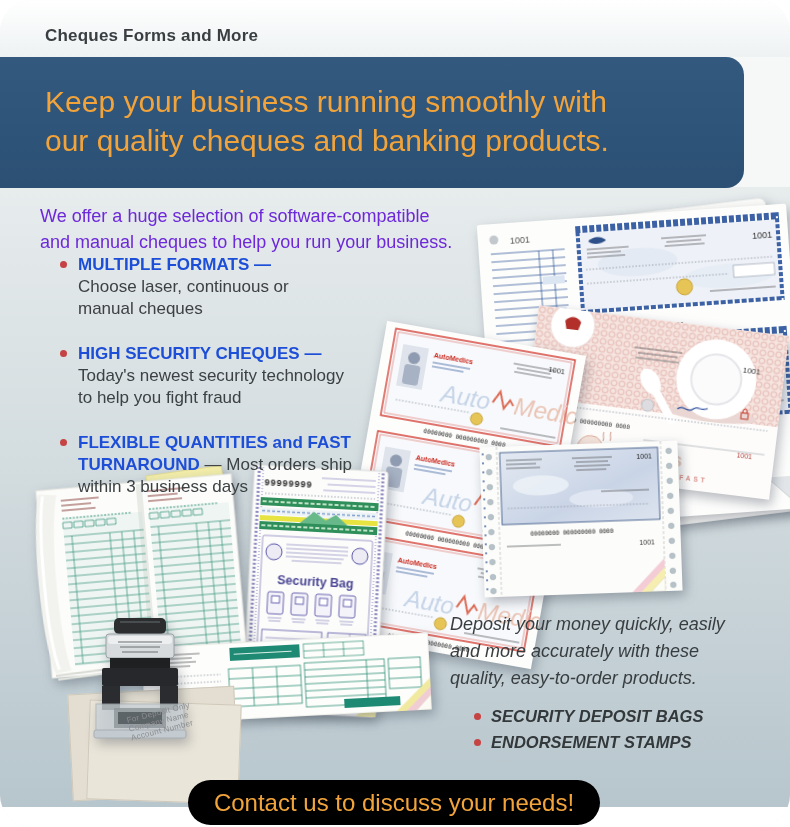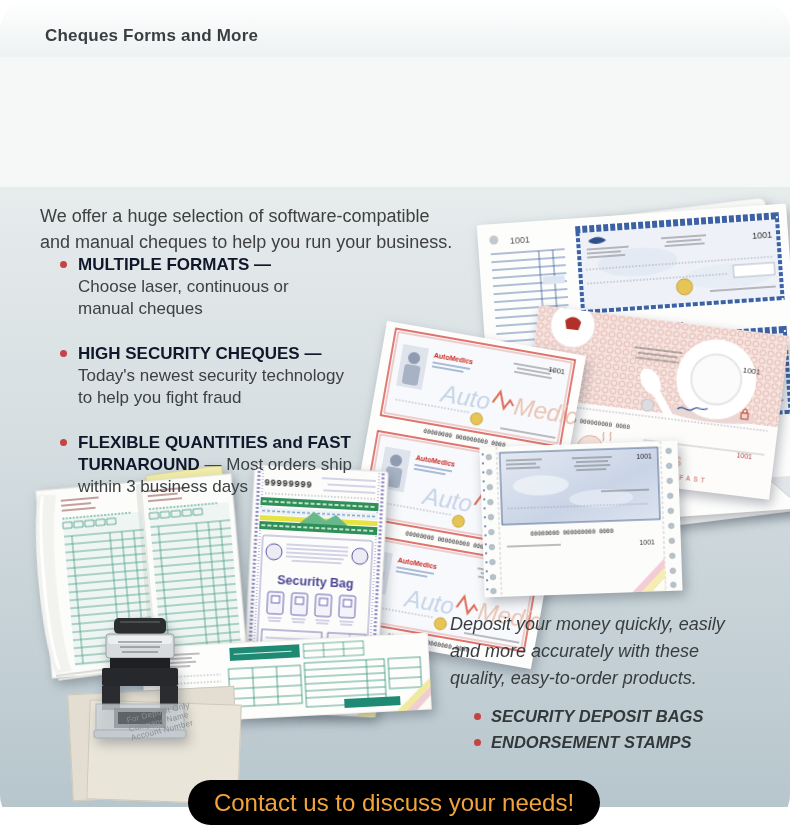--- a/index.html
+++ b/index.html
@@ -16,28 +16,28 @@
           border-radius:0 18px 18px 0;z-index:20;}
   .banner .bl{display:block;margin-left:45px;color:#f2a43b;font-size:30px;
               line-height:39px;}
   .banner .bl:first-child{margin-top:25px;}
   
   .bodybg{position:absolute;left:0;top:187px;width:790px;height:620px;
           background:linear-gradient(#e7eced 0%,#d3dcdf 45%,#b7c6cd 100%);z-index:0;}
   .footwhite{position:absolute;left:0;top:807px;width:790px;height:20px;background:#ffffff;z-index:1;}
   
   .intro{position:absolute;left:40px;top:203px;width:420px;z-index:20;
-         font-size:18px;line-height:26px;color:#404040;}
+         font-size:18px;line-height:26px;color:#6d28d9;}
   .features{position:absolute;left:60px;top:254px;width:370px;z-index:20;
             list-style:none;margin:0;padding:0;}
   .features li{position:relative;padding-left:18px;margin-bottom:23px;
                font-size:17px;line-height:22px;color:#3c4144;}
   .dot{position:absolute;left:0;top:7px;width:7px;height:7px;border-radius:50%;
        background:#c54343;}
-  .features b{color:#0f172a;}
+  .features b{color:#1d4ed8;}
   .deposit{position:absolute;left:450px;top:611px;width:330px;z-index:20;
            font-size:18px;line-height:27px;color:#383d40;font-style:italic;}
   .dbullets{list-style:none;margin:15px 0 0 24px;padding:0;}
   .dbullets li{position:relative;padding-left:17px;margin-bottom:7px;
                font-size:16.5px;font-weight:bold;color:#33383b;line-height:19px;}
   .dbullets .dot{top:6px;}
   
   .pill{position:absolute;left:188px;top:780px;width:412px;height:45px;z-index:30;
         background:#000000;border-radius:26px;text-align:center;line-height:45px;
         color:#f2a43b;font-size:24px;cursor:pointer;}
@@ -59,20 +59,24 @@
 
 <div class="page">
 
   <div class="bodybg"></div>
   <div class="footwhite"></div>
 
   <div class="hdr">
     <h1>Cheques Forms and More</h1>
   </div>
 
+  <div class="banner">
+    <span class="bl">Keep your business running smoothly with</span>
+    <span class="bl">our quality cheques and banking products.</span>
+  </div>
 
   <div class="intro">
     <div>We offer a huge selection of software-compatible</div>
     <div>and manual cheques to help you run your business.</div>
   </div>
 
   <ul class="features">
     <li>
       <span class="dot"></span>
       <div><b>MULTIPLE FORMATS —</b></div>

